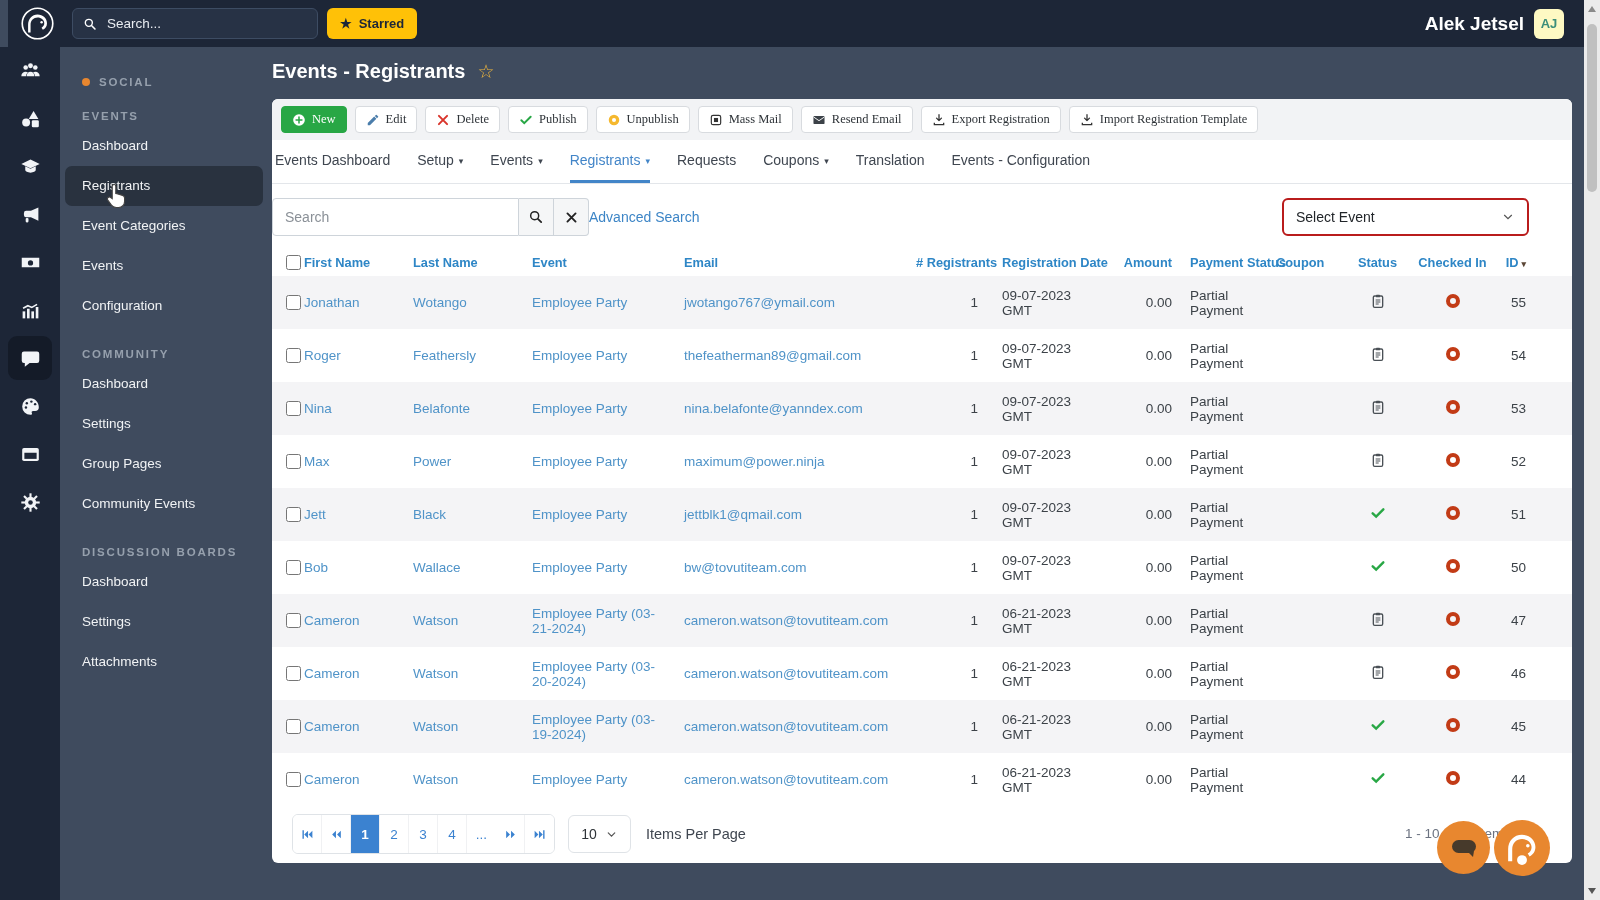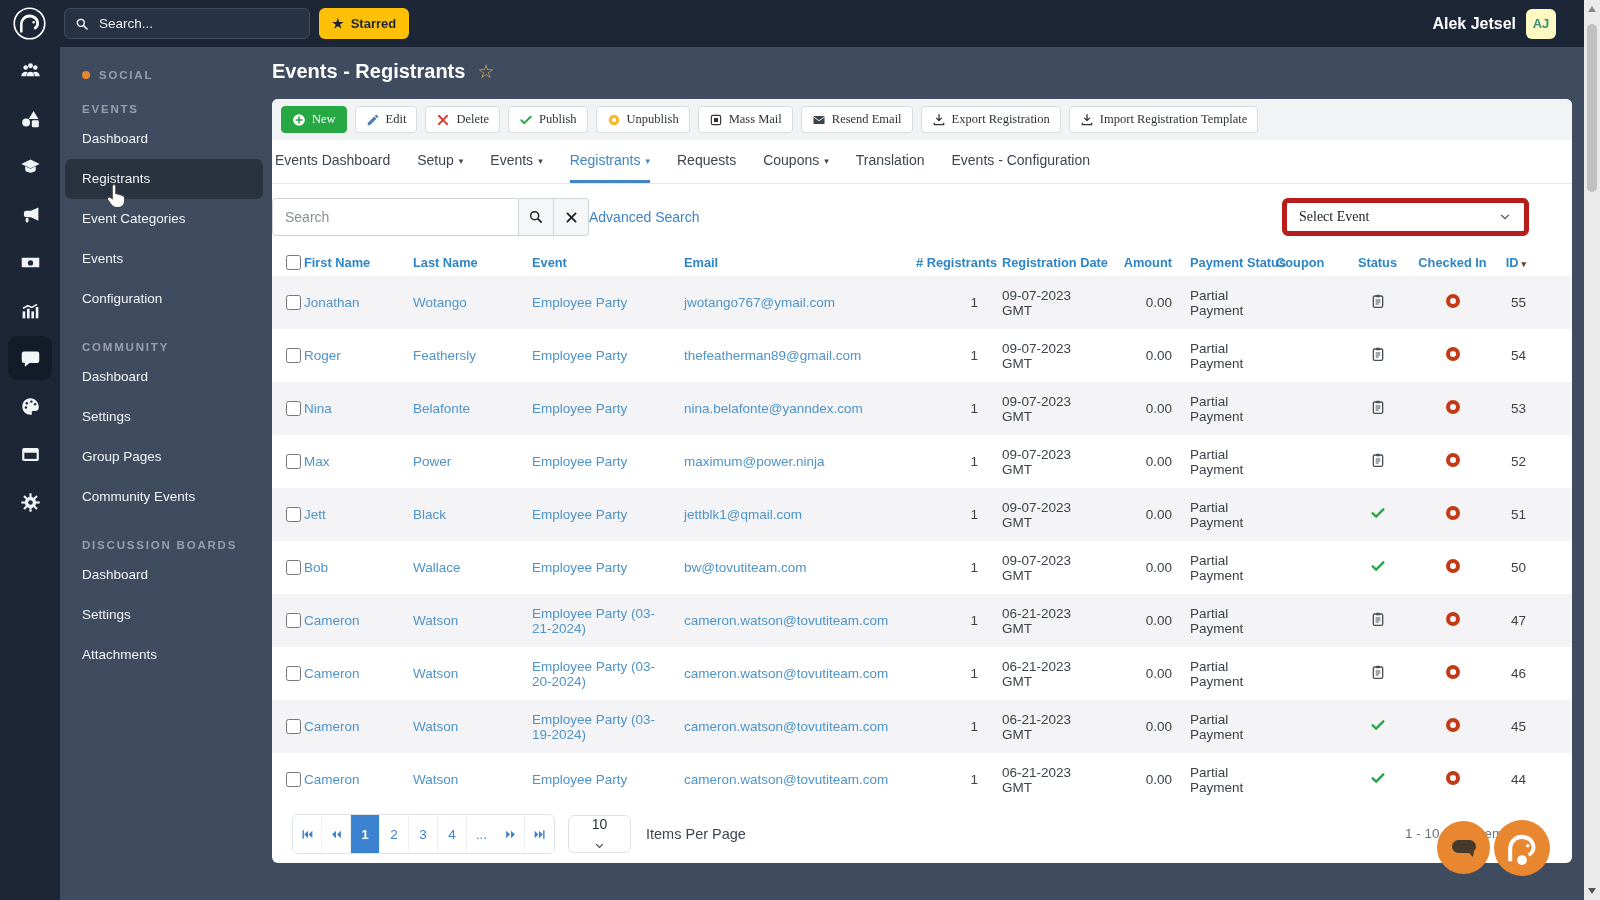--- a/index.html
+++ b/index.html
@@ -1,32 +1,32 @@
 <!DOCTYPE html>
 <html><head>
 <meta charset="utf-8">
 <style>
   html,body{margin:0;padding:0;background:#232b38;}
   *{box-sizing:border-box;}
   .screen{position:relative;width:1600px;height:900px;background:#3f4b5e;overflow:hidden;
           font-family:"Liberation Sans",sans-serif;}
 
   
-  .topbar{position:absolute;top:0;left:0;width:1584px;height:47px;background:#1d2637;z-index:6;}
+  .topbar{position:absolute;top:0;left:8px;width:1584px;height:47px;background:#1d2637;z-index:6;}
   .logo{position:absolute;left:13px;top:7px;width:33px;height:33px;cursor:pointer;}
   .tb-search{position:absolute;left:64px;top:8px;width:246px;height:31px;background:#273245;
              border:1px solid #3d4c63;border-radius:6px;display:flex;align-items:center;padding:0 10px;gap:8px;}
   .tb-search input{background:transparent;border:none;outline:none;color:#fff;font-size:13.5px;width:100%;
                    font-family:inherit;}
   .tb-search input::placeholder{color:#e8ecf1;}
   .starred-btn{position:absolute;left:319px;top:8px;height:31px;padding:0 13px;background:#ffc107;border:none;
                border-radius:6px;display:flex;align-items:center;gap:7px;font-weight:bold;font-size:13px;
                color:#1d2637;cursor:pointer;font-family:inherit;}
   .tb-right{position:absolute;right:28px;top:0;height:47px;display:flex;align-items:center;gap:10px;}
-  .user-name{color:#fff;font-weight:bold;font-size:16px;cursor:pointer;}
+  .user-name{color:#fff;font-weight:bold;font-size:19px;cursor:pointer;}
   .avatar{width:30px;height:30px;border-radius:6px;background:#fef9c3;color:#3c8e7a;font-weight:bold;
           font-size:13px;display:flex;align-items:center;justify-content:center;cursor:pointer;}
 
   
   .rail{position:absolute;left:0;top:47px;width:60px;height:853px;background:#1d2637;display:flex;
         flex-direction:column;align-items:center;padding-top:1px;}
   .rail-item{width:44px;height:44px;min-height:44px;border-radius:9px;display:flex;align-items:center;
              justify-content:center;margin-bottom:4px;cursor:pointer;}
   .rail-item.active{background:#141b28;}
   .rail-item svg{width:21px;height:21px;fill:#f2f4f7;}
@@ -67,23 +67,23 @@
 
   
   .filter-row{display:flex;align-items:center;margin-top:14px;height:38px;position:relative;}
   .f-search{width:247px;height:38px;border:1px solid #ced4da;border-radius:4px 0 0 4px;padding:0 12px;
             font-size:14px;color:#333;outline:none;font-family:inherit;}
   .f-search::placeholder{color:#8a9097;}
   .f-btn{width:35px;height:38px;border:1px solid #ced4da;border-left:none;background:#f5f6f7;display:flex;
          align-items:center;justify-content:center;cursor:pointer;padding:0;}
   .f-btn.last{border-radius:0 4px 4px 0;}
   .adv-link{color:#3d85c6;font-size:14px;cursor:pointer;text-decoration:none;}
-  .select-event{position:absolute;right:43px;top:0;width:247px;height:38px;border:5px solid #b91c1c;
+  .select-event{position:absolute;right:43px;top:0;width:247px;height:38px;border:2px solid #b91c1c;
                 border-radius:6px;display:flex;align-items:center;justify-content:space-between;padding:0 12px;
-                font-size:14px;color:#212529;cursor:pointer;font-family:Liberation Serif, serif;}
+                font-size:14px;color:#212529;cursor:pointer;}
 
   
   table{width:100%;border-collapse:collapse;table-layout:fixed;margin-top:12px;font-size:13.5px;}
   th{color:#2e86c6;font-weight:bold;font-size:12.8px;text-align:left;height:28px;padding:0;white-space:nowrap;}
   tbody td{height:53px;padding:0;color:#3c4248;vertical-align:middle;}
   tbody tr:nth-of-type(odd){background:#f4f4f6;}
   .link{color:#4f93c8;cursor:pointer;}
   .c-check{width:32px;padding-left:10px;}
   .c-first{width:109px;}
   .c-last{width:119px;}
@@ -106,21 +106,21 @@
   .pagination-row{display:flex;align-items:center;margin-top:8px;padding-left:20px;position:relative;}
   .pager{display:flex;border:1px solid #dfe3e7;border-radius:6px;overflow:hidden;background:#fff;}
   .pager .pg{width:29px;height:38px;background:#fff;border:none;border-right:1px solid #f0f1f3;color:#3b82d0;
              font-size:13.5px;cursor:pointer;display:flex;align-items:center;justify-content:center;
              font-family:inherit;padding:0;}
   .pager .pg:last-child{border-right:none;}
   .pager .pg.active{background:#3b82d0;color:#fff;font-weight:bold;}
   .pg svg{width:13px;height:13px;}
   .pages-host{display:flex;}
   .per-page{margin-left:13px;width:63px;height:38px;border:1px solid #dfe3e7;border-radius:6px;display:flex;
-            align-items:center;justify-content:center;gap:8px;font-size:14px;color:#2e3338;cursor:pointer;flex-direction:column;}
+            align-items:center;justify-content:center;gap:8px;font-size:14px;color:#2e3338;cursor:pointer;}
   .ipp-label{margin-left:15px;font-size:14.5px;color:#3f4650;}
   .range{position:absolute;right:62px;top:12px;color:#6b7280;font-size:13.5px;}
 
   
   .scrollbar{position:absolute;right:0;top:0;width:16px;height:900px;background:#ebebeb;z-index:9;}
   .sb-thumb{position:absolute;left:3px;top:24px;width:10px;height:168px;background:#c0c0c0;border-radius:5px;}
   .sb-up{position:absolute;left:4px;top:6px;width:0;height:0;border-left:4px solid transparent;
          border-right:4px solid transparent;border-bottom:6px solid #8a8a8a;}
   .sb-down{position:absolute;left:4px;bottom:6px;width:0;height:0;border-left:4px solid transparent;
          border-right:4px solid transparent;border-top:6px solid #555;}
@@ -241,21 +241,21 @@
             <rect x="10.8" y="18" width="2.4" height="4.5" transform="rotate(90 12 12)"></rect>
             <rect x="10.8" y="1.5" width="2.4" height="4.5" transform="rotate(135 12 12)"></rect>
             <rect x="10.8" y="18" width="2.4" height="4.5" transform="rotate(135 12 12)"></rect>
             <circle cx="12" cy="12" r="2.6" fill="#1d2637"></circle>
           </g>
         </svg>
     </div>
   </nav>
 
   <aside class="sidebar">
-    <div class="sb-header" style="margin-top:12px;">
+    <div class="sb-header" style="margin-top:19px;">
       <span class="dot"></span>
       <span>SOCIAL</span>
     </div>
 
     <div class="sb-header">EVENTS</div>
     <div>
 
         <div class="sb-item">Dashboard</div>
 
         <div class="sb-item active">Registrants</div>

